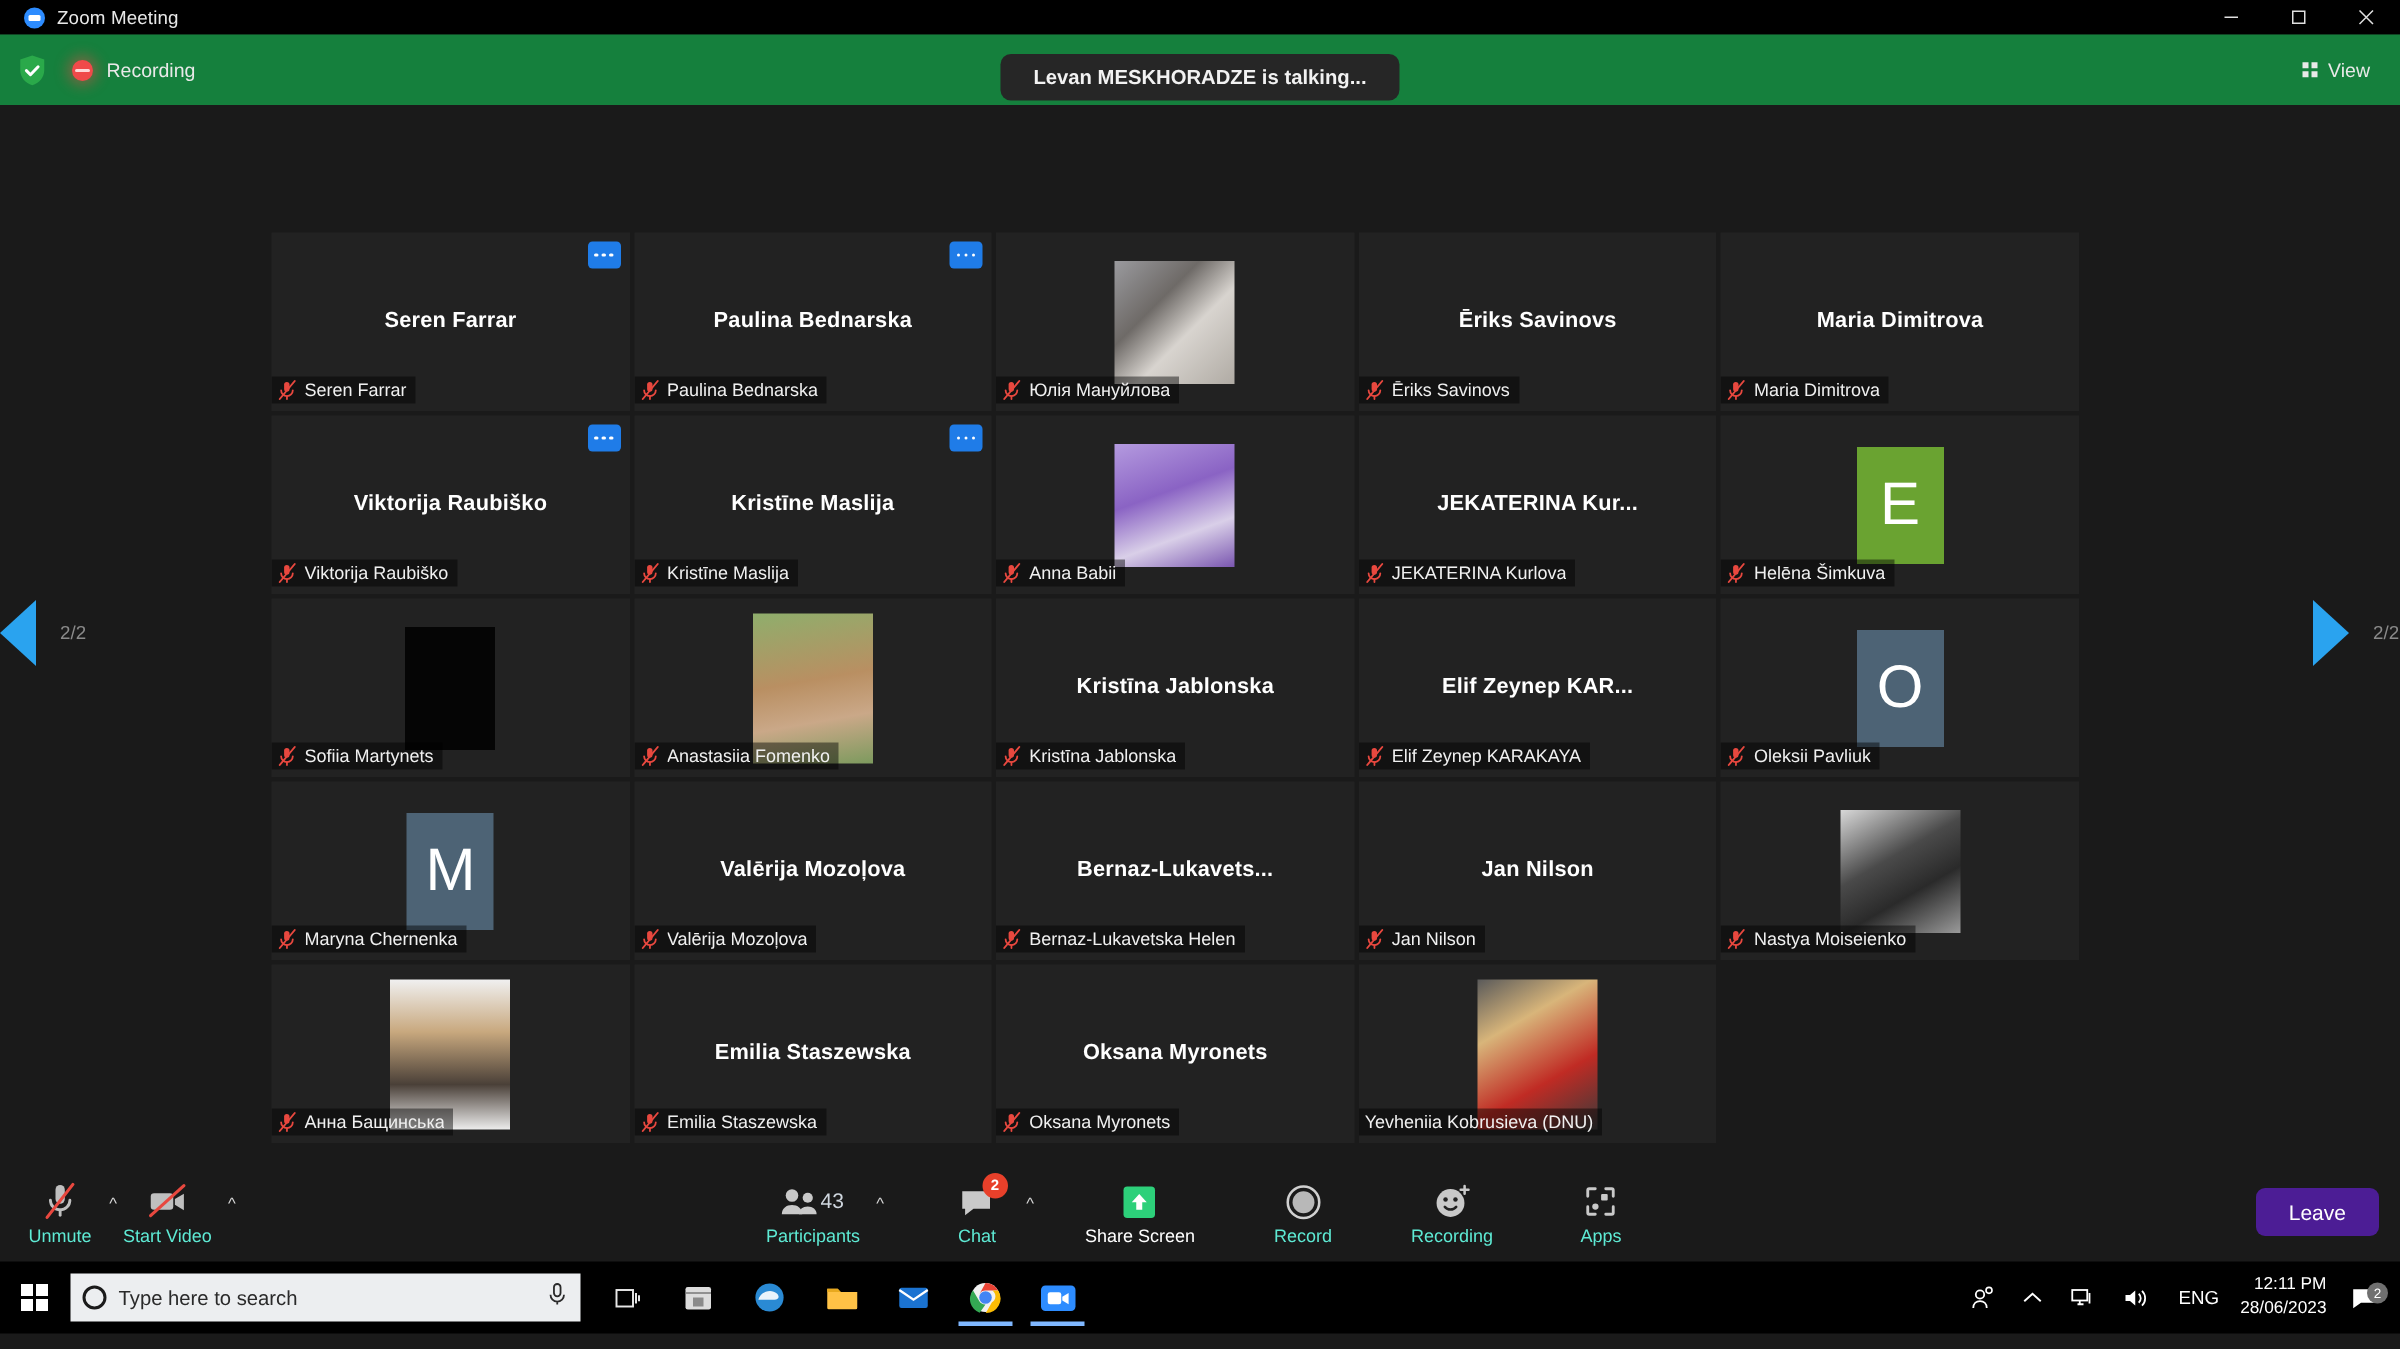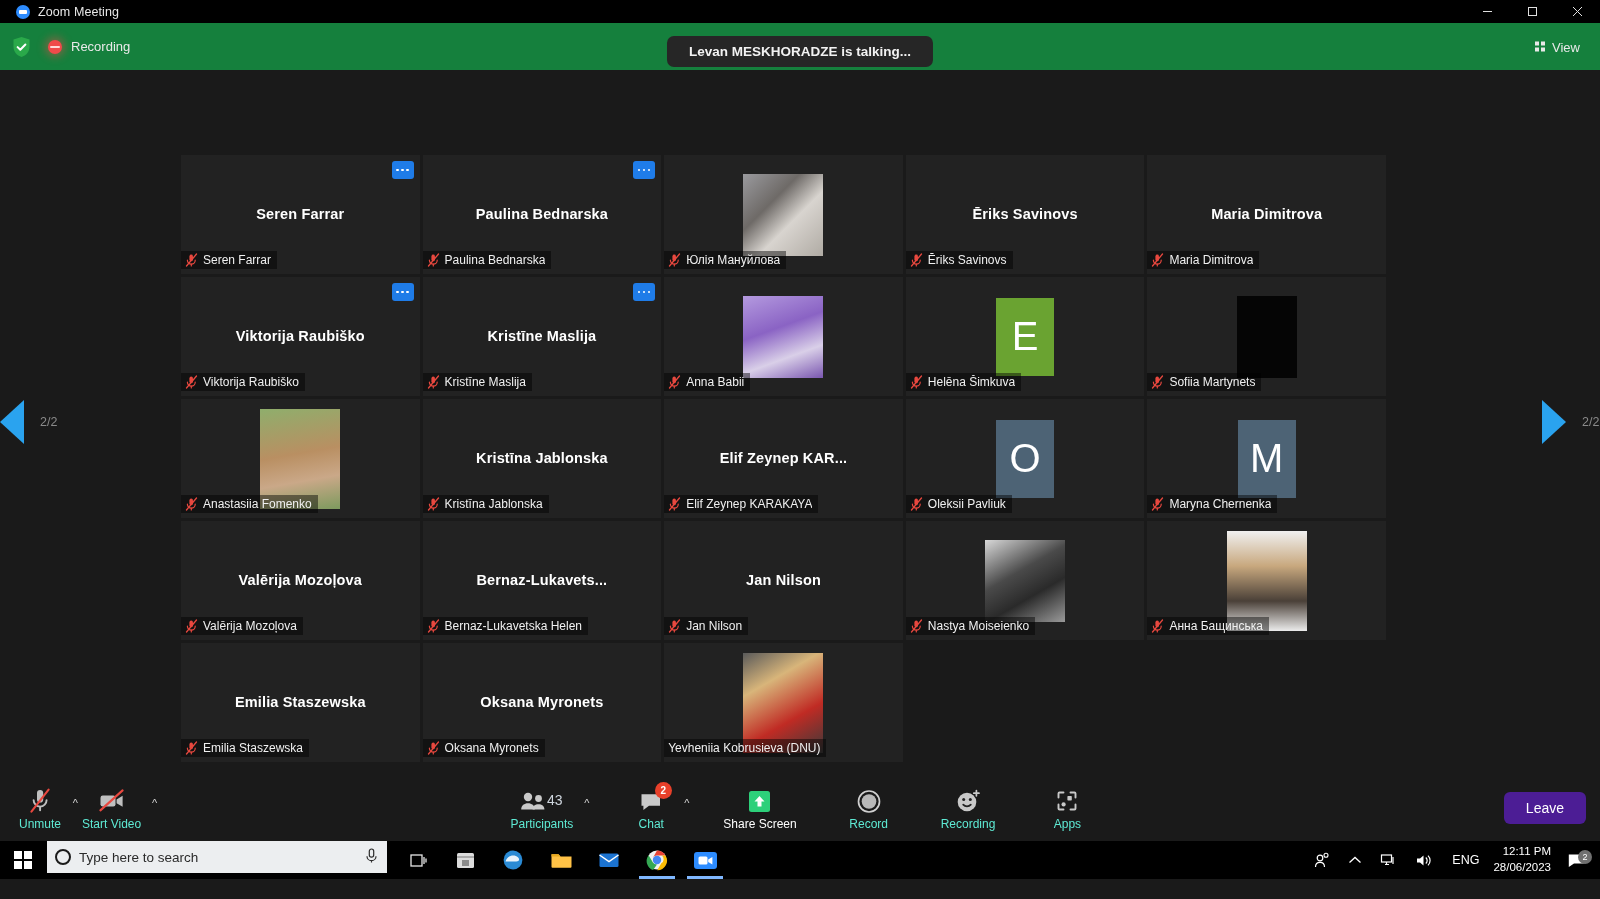--- a/index.html
+++ b/index.html
@@ -160,21 +160,21 @@
     justify-content: center; padding: 0 4px;
   }
   .leave-btn {
     position: absolute; right: 14px; top: 50%; transform: translateY(-50%);
     background: #4c1d95; color: #fff; font-size: 14px; font-weight: 400;
     border-radius: 6px; padding: 8px 22px;
   }
 
   
   .taskbar {
-    height: 38px; background: #000; display: flex; 
+    height: 48px; background: #000; display: flex; align-items: center;
     position: relative;
   }
   .start-btn {
     width: 46px; height: 38px; display: flex; align-items: center; justify-content: center;
   }
   .win-logo { display: grid; grid-template-columns: 8px 8px; grid-template-rows: 8px 8px; gap: 2px; }
   .win-logo i { background: #fff; display: block; }
   .searchbox {
     width: 340px; height: 32px; background: #eceef0; border-radius: 0;
     display: flex; align-items: center; padding: 0 8px; gap: 8px; margin-left: 1px;
@@ -394,20 +394,34 @@
               <rect x="4.4" y="1.6" width="3.6" height="6.6" rx="1.8" fill="#e8483f"></rect>
               <path d="M2.4 7.2a3.9 3.9 0 0 0 7.8 0" stroke="#e8483f" stroke-width="1.2" fill="none" stroke-linecap="round"></path>
               <path d="M6.3 11.1v1.9" stroke="#e8483f" stroke-width="1.2" stroke-linecap="round"></path>
               <path d="M1.5 13L11.5 1" stroke="#e8483f" stroke-width="1.3" stroke-linecap="round"></path>
             </svg>
           </span>
           <span class="nm">Anna Babii</span>
         </div>
       </div>
       <div class="tile">
+        <div class="tile-center-name">JEKATERINA  Kur...</div>
+        <div class="namebar">
+          <span class="mutem">
+            <svg width="13" height="14" viewBox="0 0 13 14">
+              <rect x="4.4" y="1.6" width="3.6" height="6.6" rx="1.8" fill="#e8483f"></rect>
+              <path d="M2.4 7.2a3.9 3.9 0 0 0 7.8 0" stroke="#e8483f" stroke-width="1.2" fill="none" stroke-linecap="round"></path>
+              <path d="M6.3 11.1v1.9" stroke="#e8483f" stroke-width="1.2" stroke-linecap="round"></path>
+              <path d="M1.5 13L11.5 1" stroke="#e8483f" stroke-width="1.3" stroke-linecap="round"></path>
+            </svg>
+          </span>
+          <span class="nm">JEKATERINA Kurlova</span>
+        </div>
+      </div>
+      <div class="tile">
         <div class="avatar-sq" style="background:#6aa331">E</div>
         <div class="namebar">
           <span class="mutem">
             <svg width="13" height="14" viewBox="0 0 13 14">
               <rect x="4.4" y="1.6" width="3.6" height="6.6" rx="1.8" fill="#e8483f"></rect>
               <path d="M2.4 7.2a3.9 3.9 0 0 0 7.8 0" stroke="#e8483f" stroke-width="1.2" fill="none" stroke-linecap="round"></path>
               <path d="M6.3 11.1v1.9" stroke="#e8483f" stroke-width="1.2" stroke-linecap="round"></path>
               <path d="M1.5 13L11.5 1" stroke="#e8483f" stroke-width="1.3" stroke-linecap="round"></path>
             </svg>
           </span>

